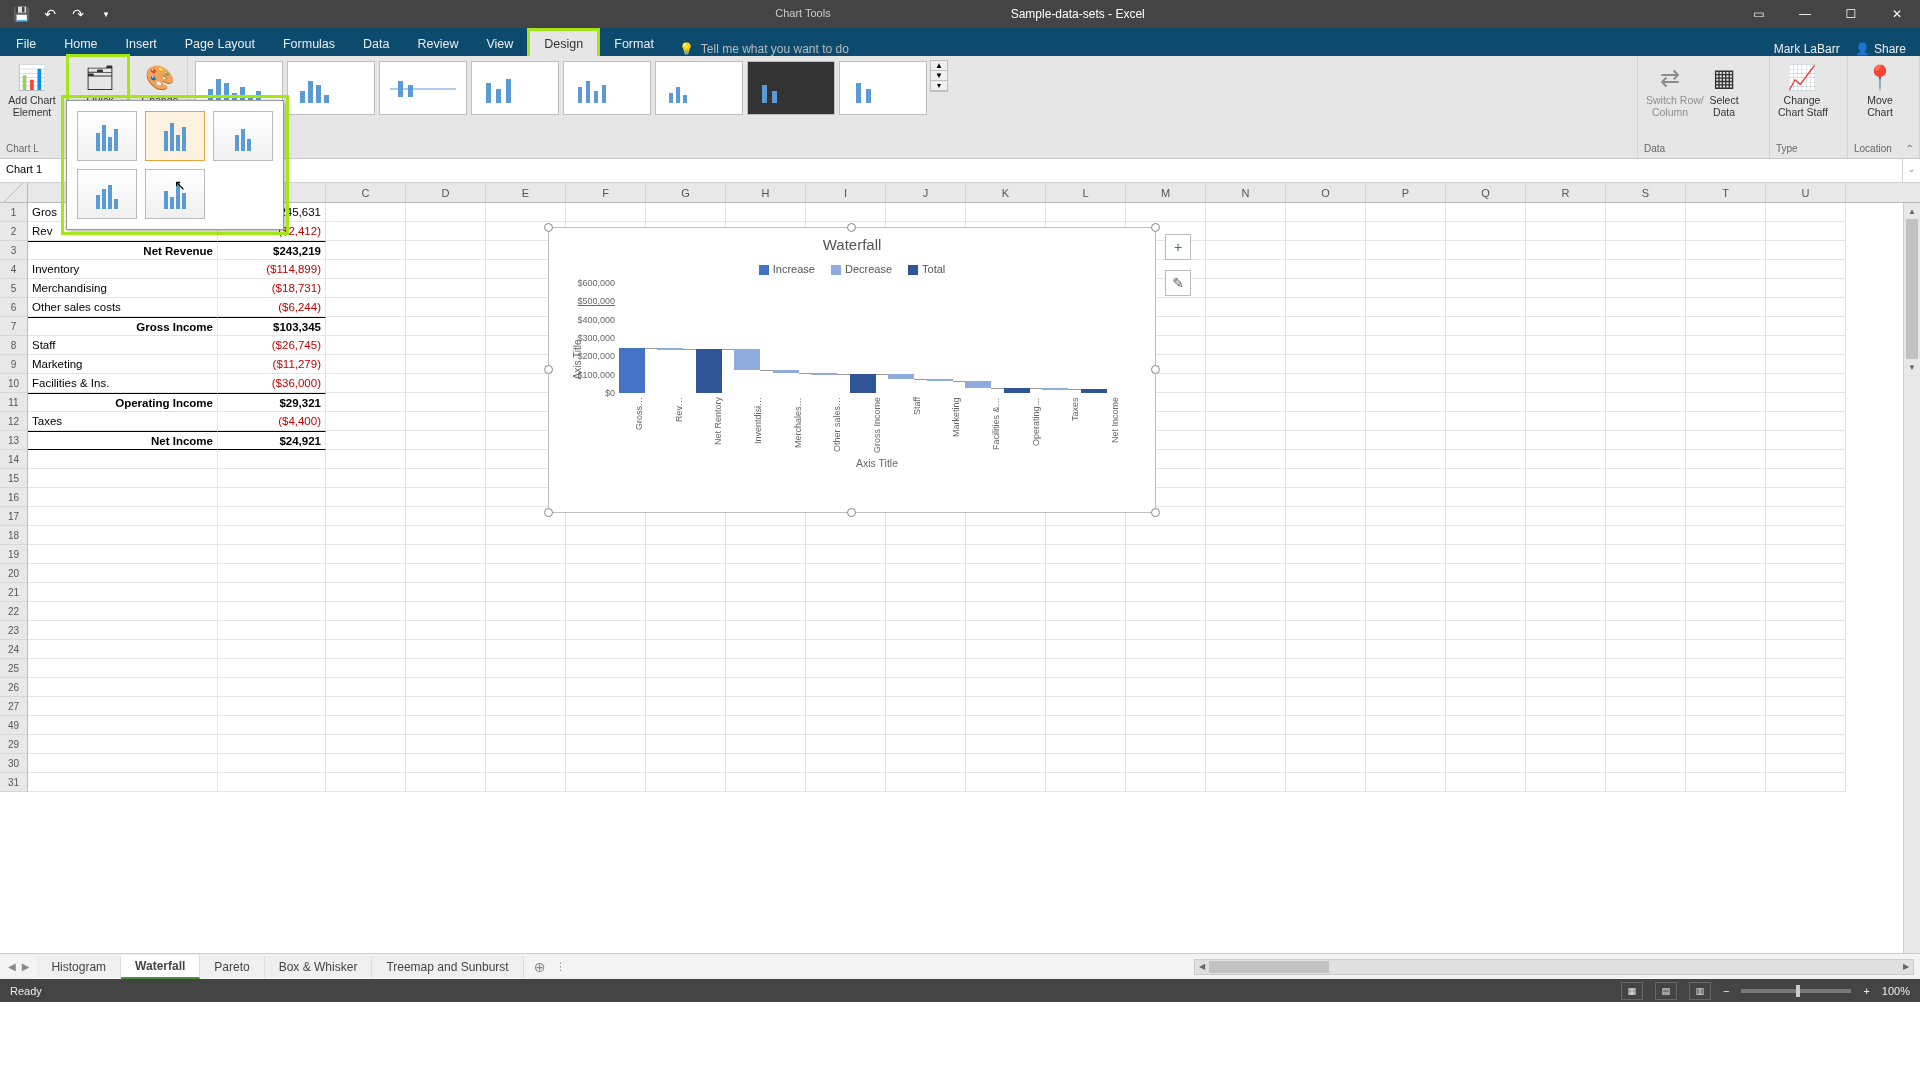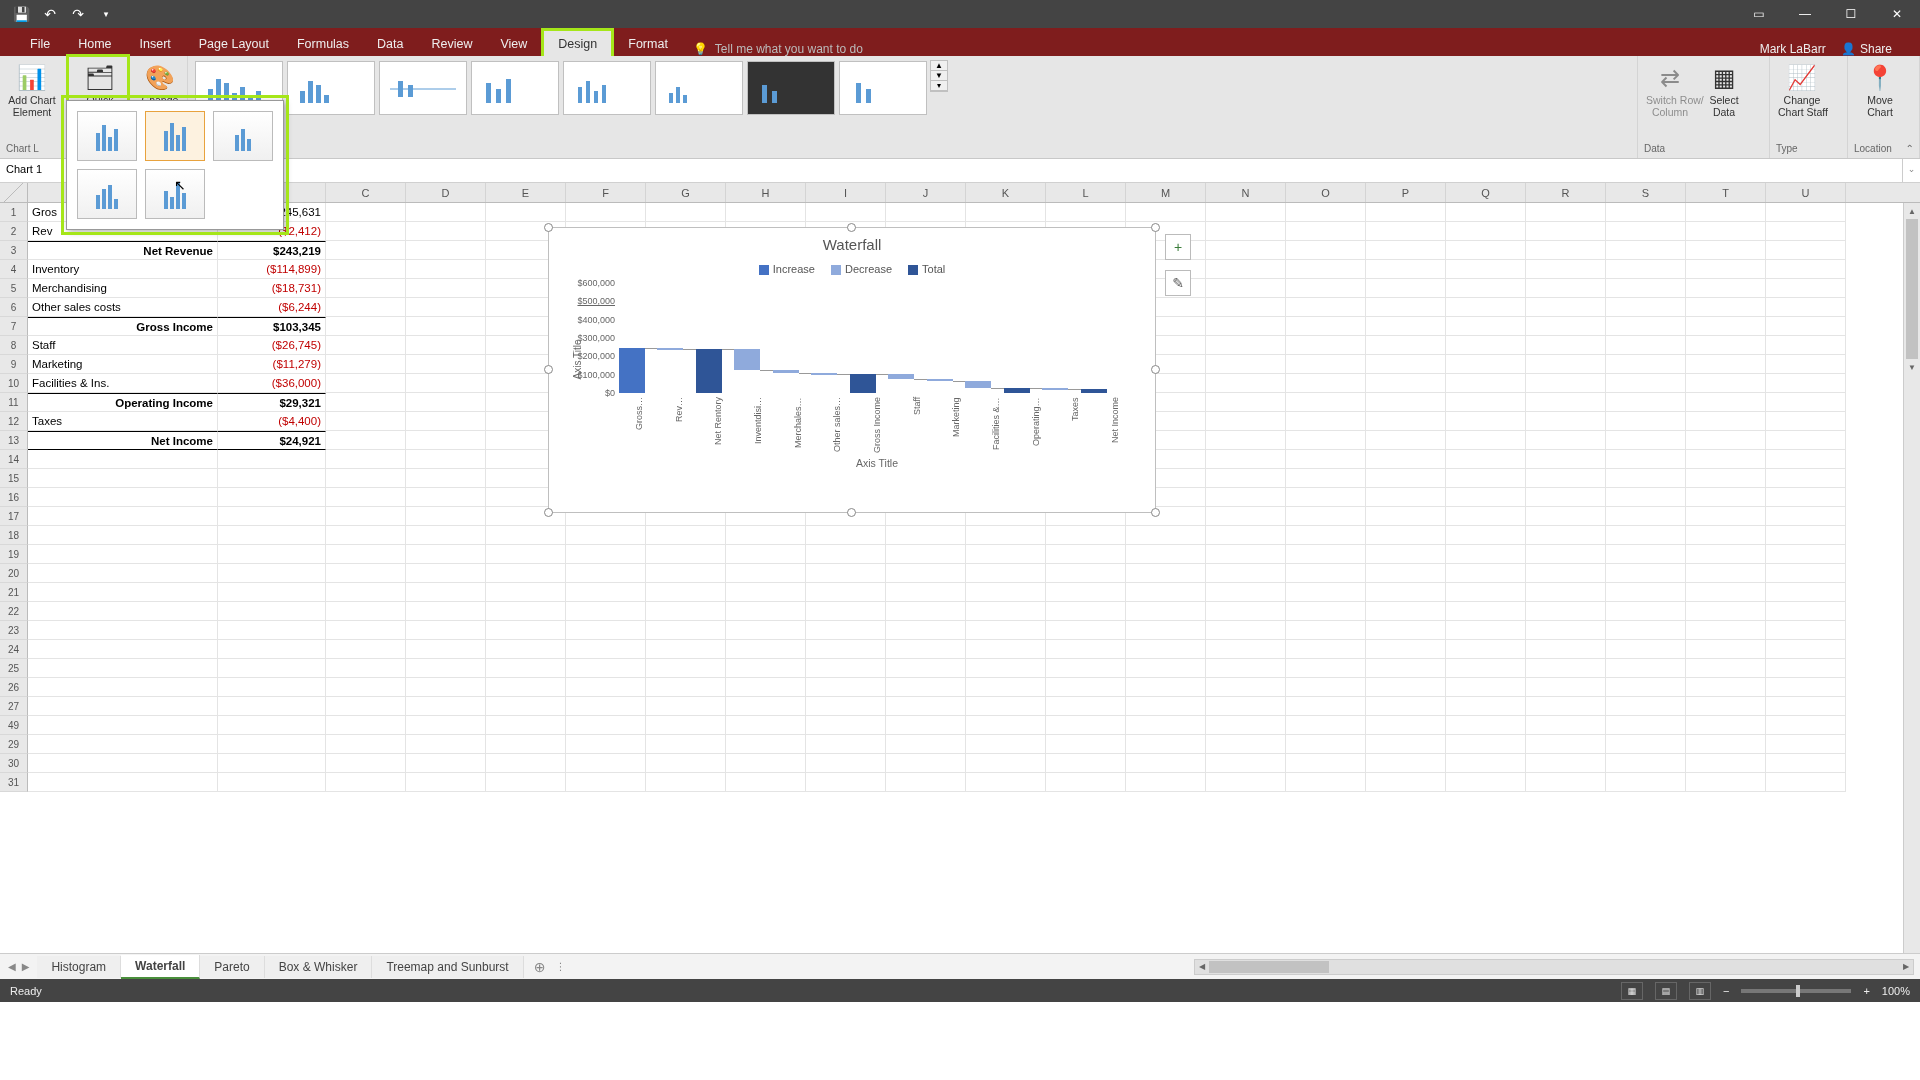--- a/index.html
+++ b/index.html
@@ -10,21 +10,21 @@
 .title-bar .qat { display: flex; gap: 4px; padding-left: 10px; align-items: center; }
 .qat-btn { width: 24px; height: 22px; display: inline-flex; align-items: center; justify-content: center; color: #fff; font-size: 14px; }
 .title-bar .center { flex: 1; }
 .title-center-wrap { position: absolute; left: 0; right: 0; display: flex; justify-content: center; gap: 180px; pointer-events: none; }
 .chart-tools-label { color: #ccc; font-size: 11px; }
 .title-text { color: #fff; font-size: 12px; }
 .win-btns { display: flex; gap: 0; }
 .win-btn { width: 46px; height: 28px; display: flex; align-items: center; justify-content: center; color: #fff; }
 
 
-.ribbon-tabs { height: 28px; background: #7f1d1d; display: flex; align-items: flex-end; padding: 0 16px; }
+.ribbon-tabs { height: 28px; background: #0c4a6e; display: flex; align-items: flex-end; padding: 0 2px; }
 .rtab { padding: 6px 14px 5px; color: #eee; font-size: 12.5px; cursor: pointer; }
 .rtab.active { background: #e6e6e6; color: #333; border: 3px solid #a5e619; border-bottom: none; }
 .rtab.design-highlight { position: relative; }
 .ribbon-right { margin-left: auto; display: flex; align-items: center; gap: 16px; padding-right: 12px; color: #eee; font-size: 12px;}
 .tell-me { display: flex; align-items: center; gap: 6px; color: #bbb; font-size: 12px; margin-left: 12px;}
 
 
 .ribbon { height: 103px; background: #e6e6e6; border-bottom: 1px solid #c8c8c8; display: flex; position: relative; }
 .ribbon-group { border-right: 1px solid #d4d4d4; padding: 4px 6px 2px; display: flex; flex-direction: column; justify-content: space-between; }
 .ribbon-group-label { font-size: 10px; color: #666; padding-bottom: 2px; }
@@ -130,20 +130,24 @@
 </style>
 </head>
 <body>
 
 <div class="title-bar">
   <div class="qat">
     <span class="qat-btn">💾</span>
     <span class="qat-btn">↶</span>
     <span class="qat-btn">↷</span>
     <span class="qat-btn" style="font-size:9px">▾</span>
+  </div>
+  <div class="title-center-wrap">
+    <span class="chart-tools-label">Chart Tools</span>
+    <span class="title-text">Sample-data-sets - Excel</span>
   </div>
   <div class="center"></div>
   <div class="win-btns">
     <span class="win-btn">▭</span>
     <span class="win-btn">—</span>
     <span class="win-btn">☐</span>
     <span class="win-btn">✕</span>
   </div>
 </div>
 

